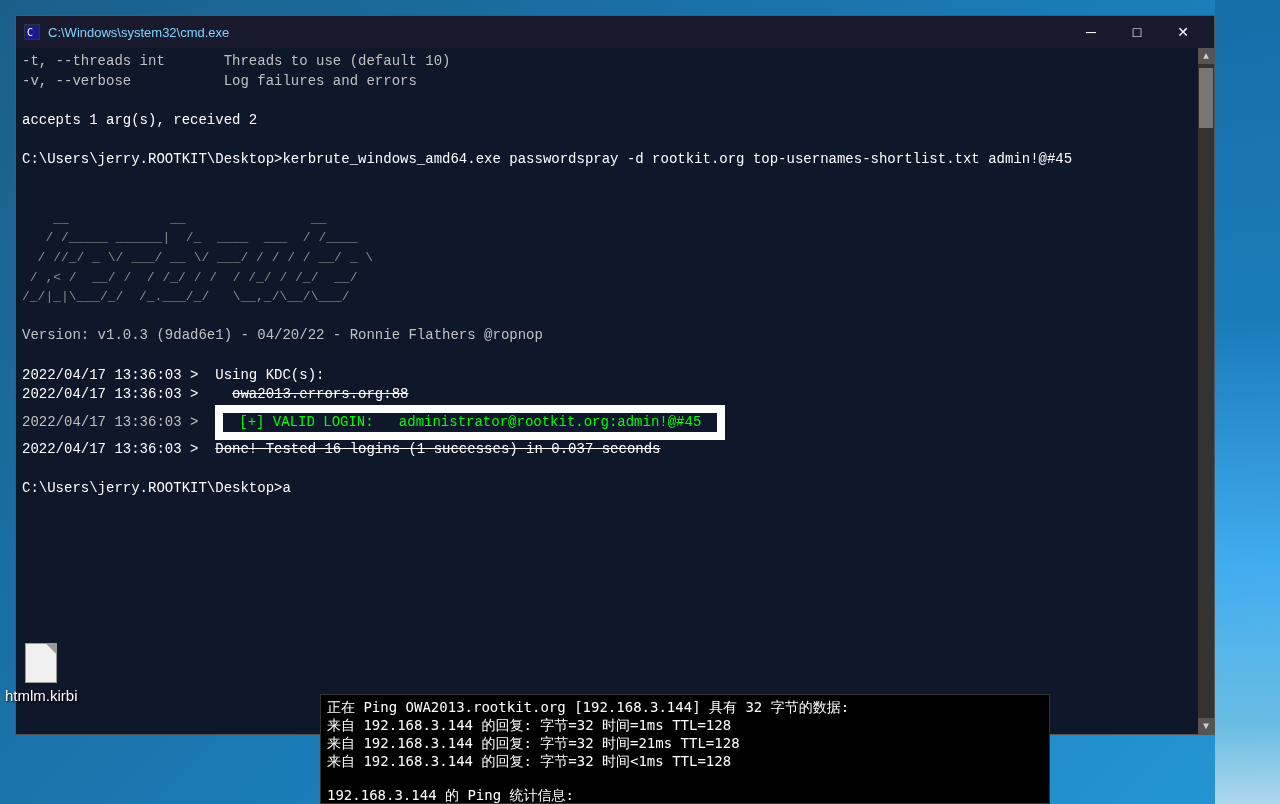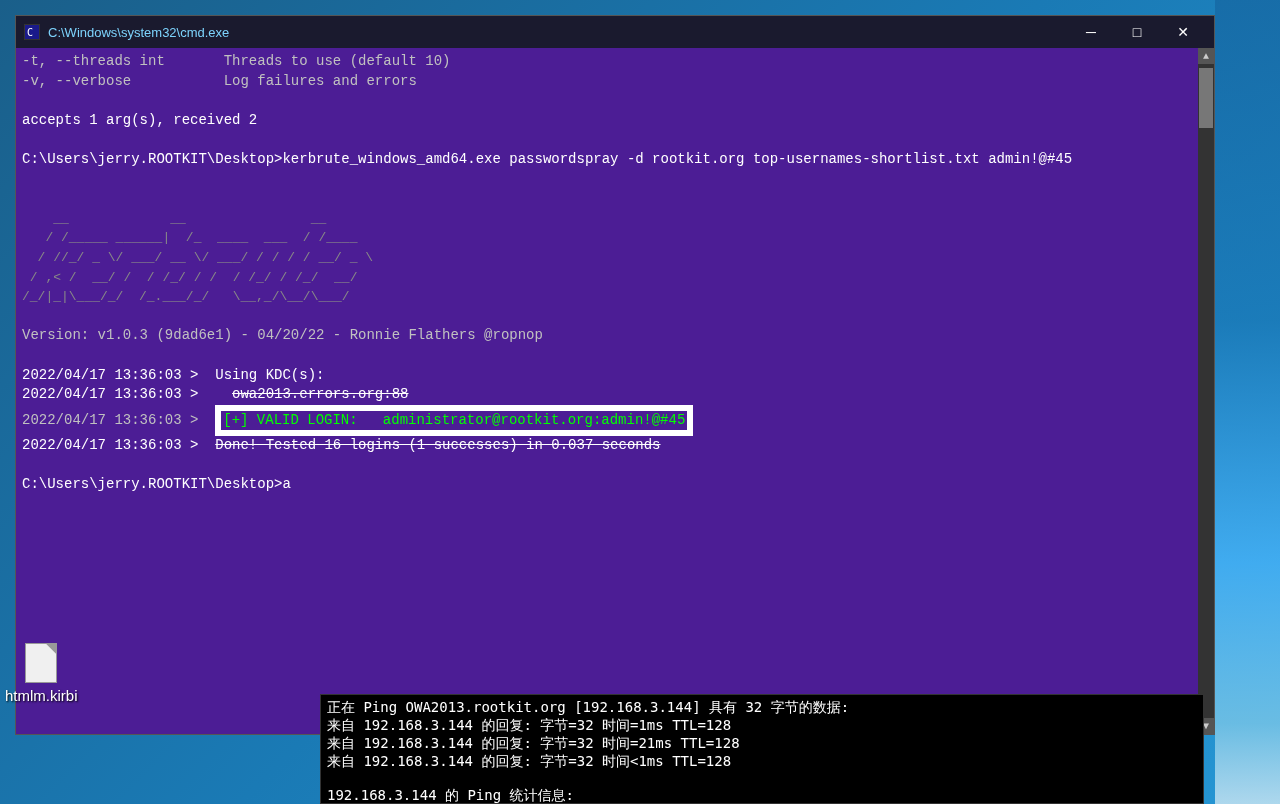--- a/index.html
+++ b/index.html
@@ -80,21 +80,21 @@
       color: #ffffff;
       font-size: 14px;
       font-family: 'Segoe UI', sans-serif;
       cursor: pointer;
       background: transparent;
     }
 
     
     .terminal-content {
       flex: 1;
-      background: #4c1d95;
+      background: #0f172a;
       color: #c0c0c0;
       font-family: 'Courier New', Courier, monospace;
       font-size: 14px;
       padding: 4px 6px;
       overflow: hidden;
       position: relative;
     }
 
     .terminal-content pre {
       font-family: 'Courier New', Courier, monospace;
@@ -110,23 +110,23 @@
     
     .ascii-art {
       color: #888888;
       font-size: 13px;
       line-height: 1.3;
     }
 
     
     .valid-login-line {
       color: #00ff00;
-      border: 6px solid #ffffff;
+      border: 8px solid #ffffff;
       display: inline-block;
-      padding: 0 2px;
+      padding: 0 16px;
     }
 
     
     .scrollbar {
       position: absolute;
       right: 0;
       top: 32px;
       width: 16px;
       height: calc(100% - 32px);
       background: #333;
@@ -154,21 +154,21 @@
       height: 60px;
       background: #777;
       left: 1px;
     }
 
     
     .cmd-window2 {
       position: absolute;
       bottom: 0;
       left: 320px;
-      width: 884px;
+      width: 730px;
       height: 110px;
       background: #000000;
       border: 1px solid #333;
     }
 
     .cmd-window2-content {
       padding: 4px 6px;
       color: #c0c0c0;
       font-family: 'Courier New', Courier, monospace;
       font-size: 14px;

